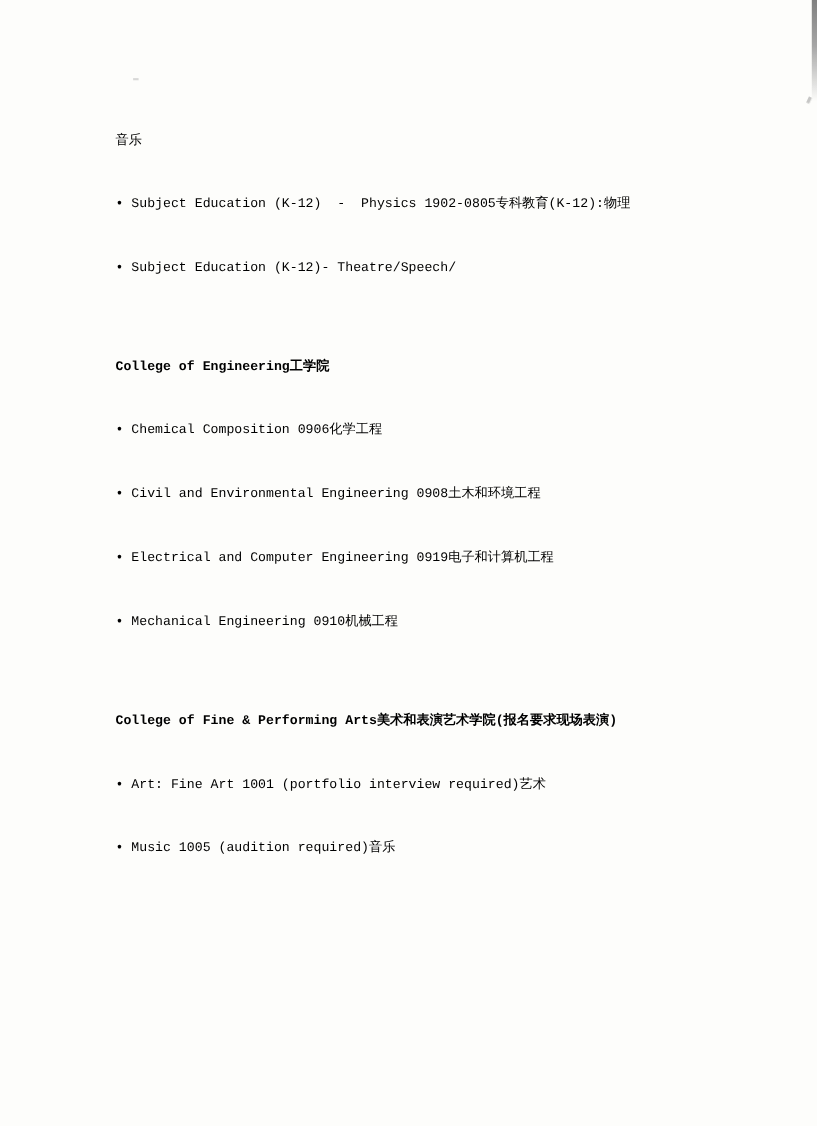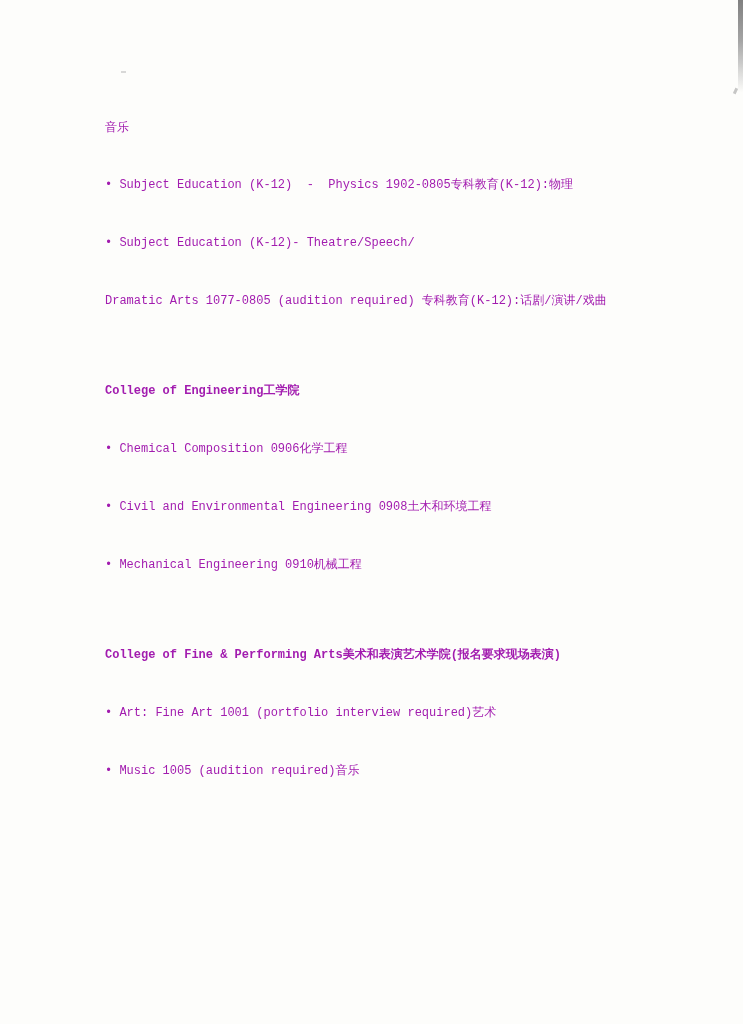--- a/index.html
+++ b/index.html
@@ -4,21 +4,21 @@
 <style>
   html,body{margin:0;padding:0;background:#ffffff;}
   .page{
     position:relative;
     width:743px;height:1024px;
     background:#fdfdfb;
     overflow:hidden;
     font-family:"Liberation Mono","DejaVu Sans Mono",monospace;
     font-size:12px;
     line-height:19.3px;
-    color:#a21caf;
+    color:#000000;
   }
   .content{
     position:absolute;
     left:105px;
     top:80px;
     white-space:pre;
   }
   .ln{height:19.3px;}
   .hd{font-weight:bold;margin-top:32px;}
   
@@ -35,24 +35,24 @@
 
 <div class="page">
   <div class="edge-strip"></div>
   <div class="speck-a"></div>
   <div class="speck-b"></div>
 
   <div class="content">
     <div class="ln">音乐</div>
     <div class="ln">• Subject Education (K-12)  -  Physics 1902-0805专科教育(K-12):物理</div>
     <div class="ln">• Subject Education (K-12)- Theatre/Speech/</div>
-    <div class="ln">Dramatic Arts 1077-0805 (audition required) 专科教育(K-12):话剧/演讲/戏曲</div>
     <div class="ln hd">College of Engineering工学院</div>
     <div class="ln">• Chemical Composition 0906化学工程</div>
     <div class="ln">• Civil and Environmental Engineering 0908土木和环境工程</div>
+    <div class="ln">• Electrical and Computer Engineering 0919电子和计算机工程</div>
     <div class="ln">• Mechanical Engineering 0910机械工程</div>
     <div class="ln hd">College of Fine &amp; Performing Arts美术和表演艺术学院(报名要求现场表演)</div>
     <div class="ln">• Art: Fine Art 1001 (portfolio interview required)艺术</div>
     <div class="ln">• Music 1005 (audition required)音乐</div>
     
     
     
     
     
     

